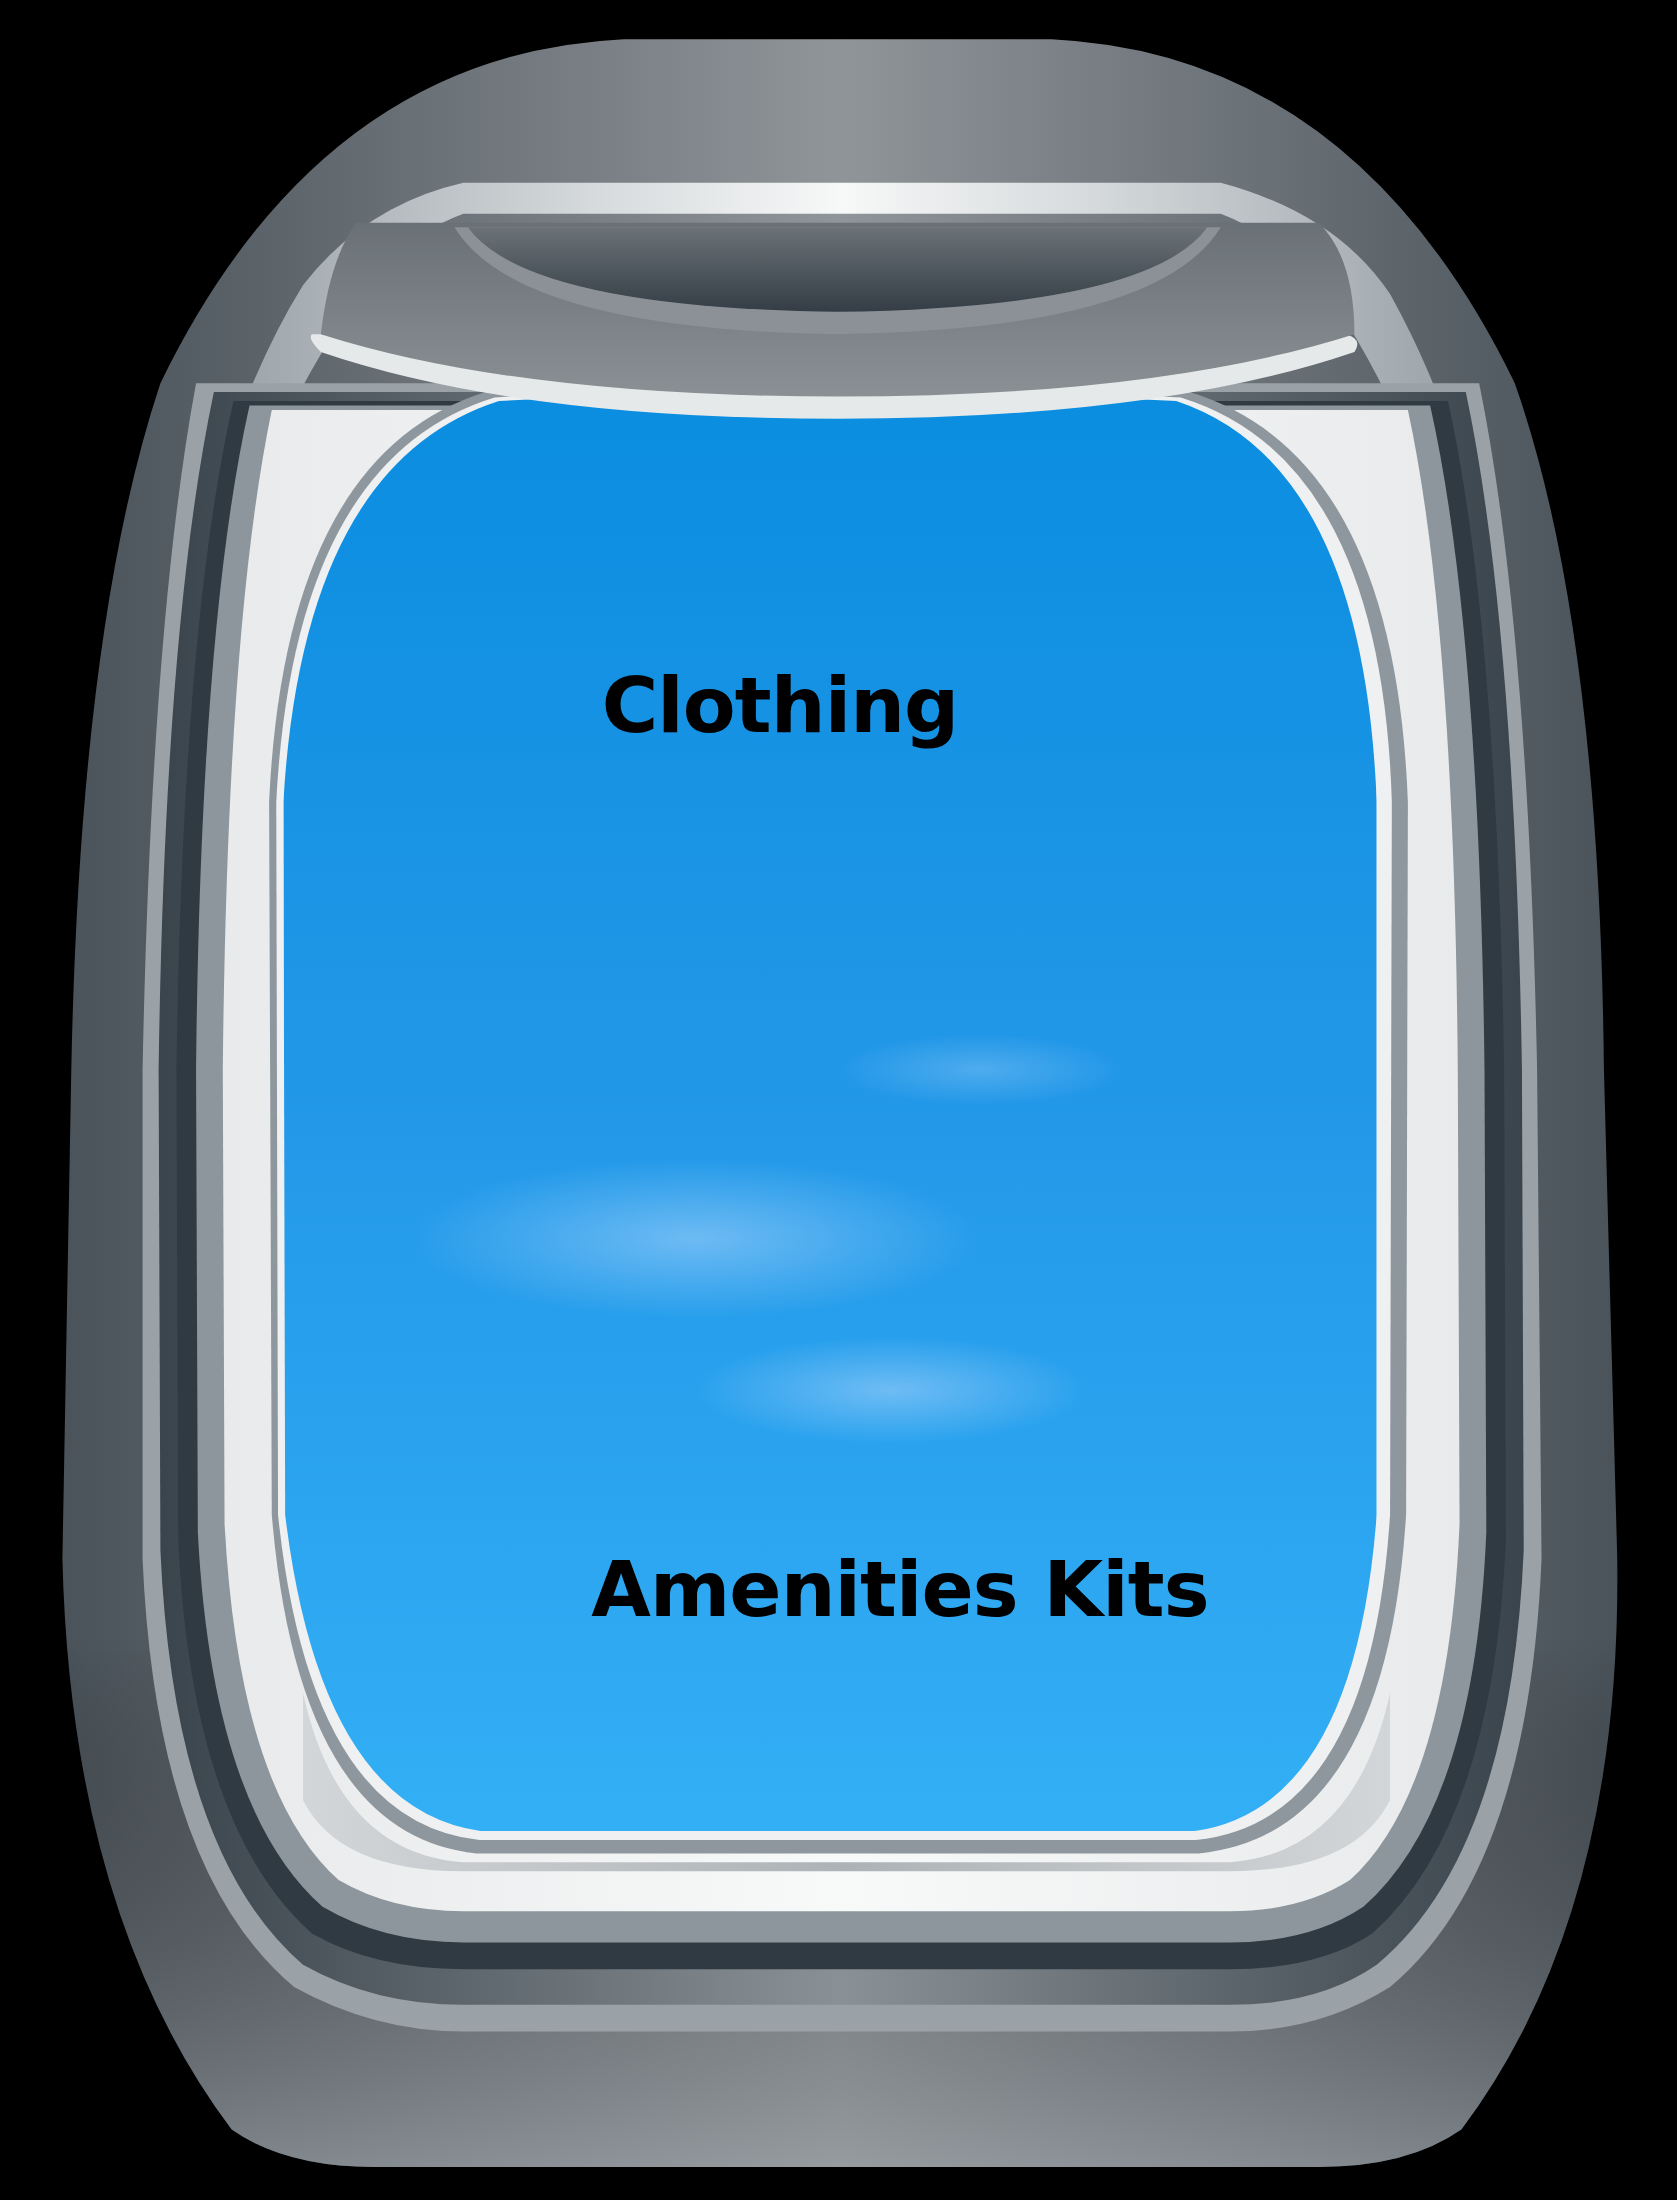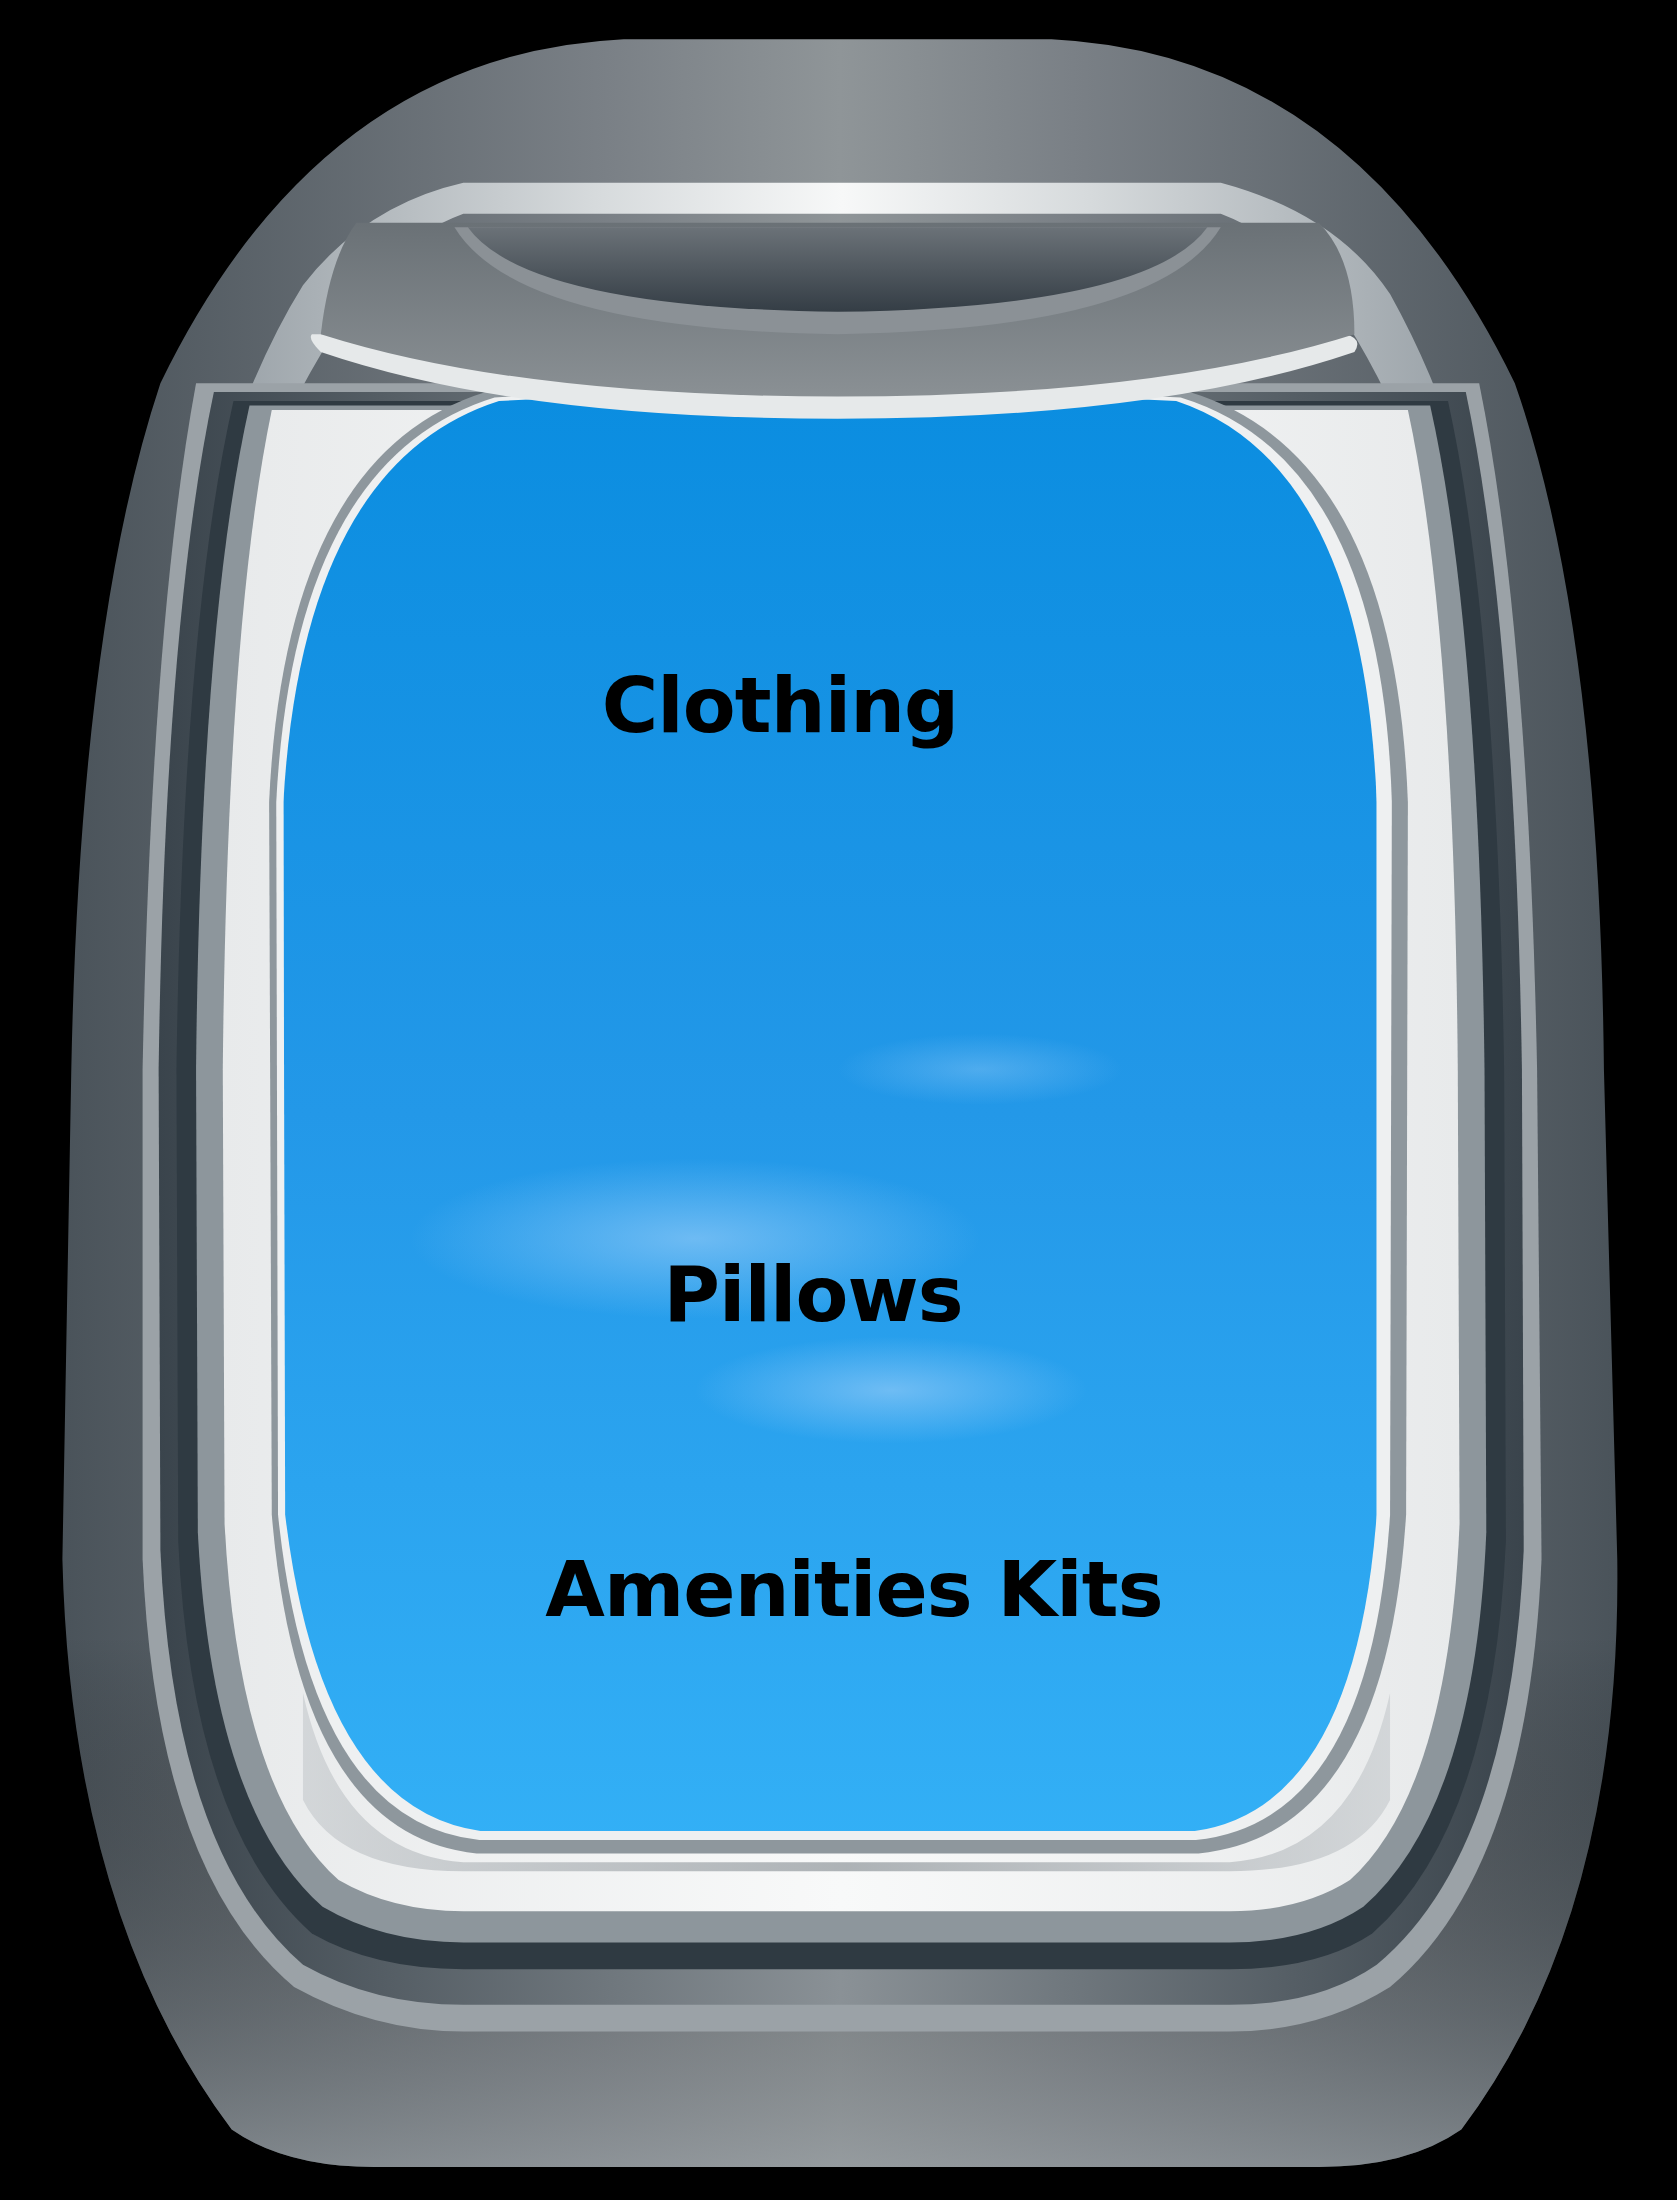--- a/index.html
+++ b/index.html
@@ -107,16 +107,15 @@
     </g>
 
     <path d="M 350 375 L 1510 375 Q 1530 380 1520 395 Q 1300 470 940 470 Q 580 470 360 395 Q 345 380 350 375 Z" fill="#e6e9ea"></path>
     <path d="M 400 250 L 1480 250 Q 1520 290 1520 375 Q 1300 445 940 445 Q 580 445 360 375 Q 370 290 400 250 Z" fill="url(#shadeGrad)"></path>
 
     <path d="M 510 255 L 1370 255 Q 1300 370 940 375 Q 580 370 510 255 Z" fill="#8b9196"></path>
     <path d="M 525 255 L 1355 255 Q 1290 345 940 350 Q 590 345 525 255 Z" fill="url(#shadeCupGrad)"></path>
   </svg>
 
   <div class="label" style="left:780px; top:667px;">Clothing</div>
-  <div class="label" style="left:813px; top:1256px;">Pillows</div>
-  <div class="label" style="left:854px; top:1551px;">Amenities Kits</div>
+  <div class="label" style="left:900px; top:1551px;">Amenities Kits</div>
 </div>
 
 
 </body></html>

